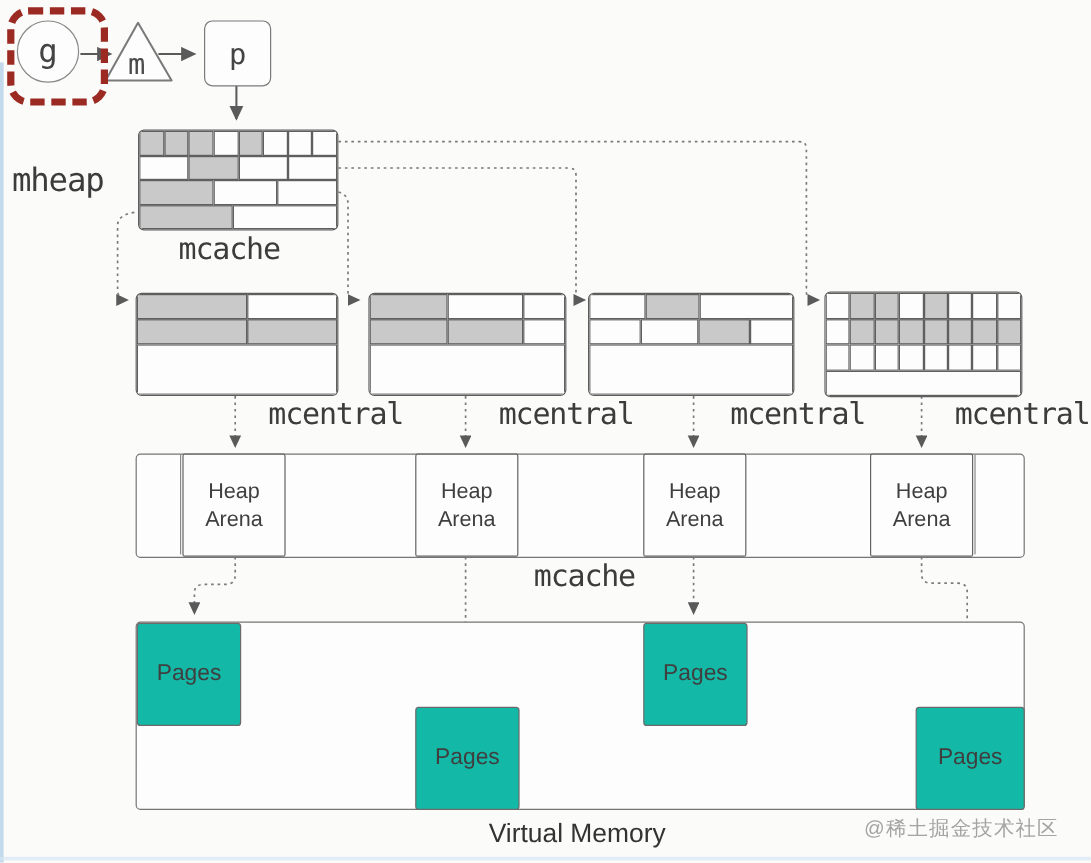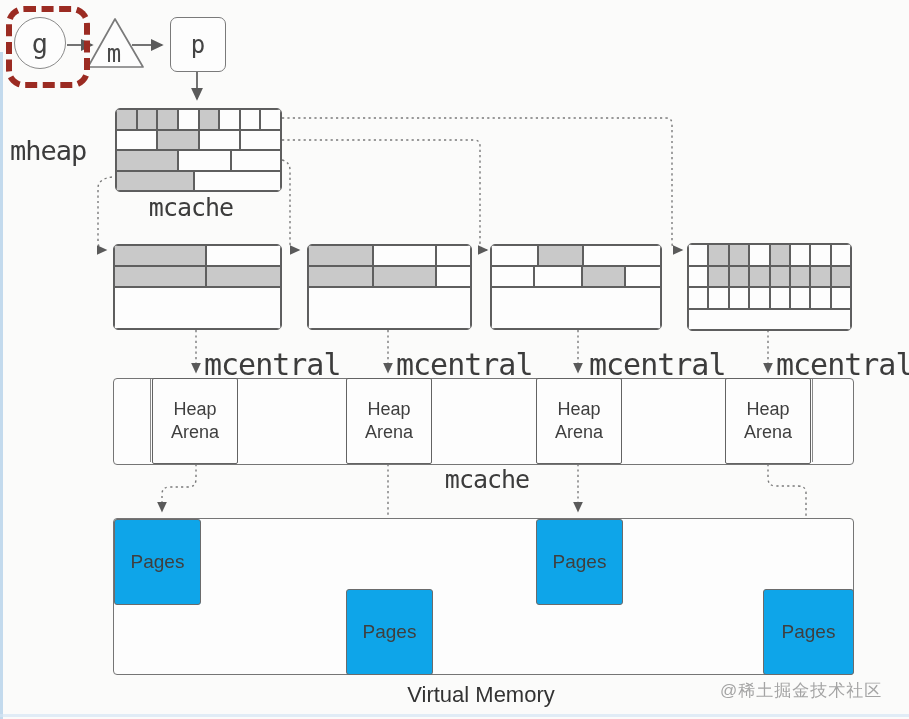--- a/index.html
+++ b/index.html
@@ -34,21 +34,21 @@
     left:96px;top:42px;width:36px;text-align:center;
     font-family:"DejaVu Sans Mono", monospace;color:#4a4a4a;font-size:24px;
   }
   
   .mono-label{
     font-family:"DejaVu Sans Mono", monospace;
     color:#3c3c3c;letter-spacing:-1px;line-height:1.1;
   }
   .lab-mspans{left:10px;top:136px;width:104px;font-size:27px;}
   .lab-mcache{left:141px;top:194px;width:100px;font-size:25px;text-align:center;}
-  .lab-mcentral{top:348px;width:132px;font-size:30px;}
+  .lab-mcentral{top:331px;width:132px;font-size:25px;text-align:right;}
   .lab-mheap{left:444px;top:466px;width:86px;font-size:25px;text-align:center;}
   
   .grid{
     display:flex;flex-direction:column;
     border:1.5px solid #5d5d5d;border-radius:5px;overflow:hidden;
     background:#fdfdfd;
   }
   .grid-row{display:flex;}
   .cell{border:1px solid #5f5f5f;background:#fdfdfd;}
   .cell.fill{background:var(--cell-gray,#c9c9c9);}
@@ -69,21 +69,21 @@
     display:flex;align-items:center;justify-content:center;text-align:center;
     font-size:18px;line-height:1.3;color:#3f3f3f;
   }
   
   .vm-box{
     left:113px;top:518px;width:739px;height:155px;
     border:1.6px solid #757575;border-radius:4px;background:#fdfdfd;
   }
   .pages-box{
     width:85px;height:84px;
-    border:1.6px solid #6b6b6b;border-radius:3px;background:#0ea5e9;
+    border:1.6px solid #6b6b6b;border-radius:3px;background:#14b8a6;
     display:flex;align-items:center;justify-content:center;
     font-size:19px;color:#3f3f3f;
   }
   .lab-vm{left:383px;top:682px;width:196px;font-size:22px;color:#333;text-align:center;}
   .watermark{left:720px;top:679px;width:178px;font-size:17px;color:#a4a4a4;letter-spacing:1px;}
   
   .edge-left{left:0;top:52px;width:3px;height:667px;background:#b9d3ea;opacity:.85;}
   .edge-bottom{left:0;top:714px;width:909px;height:3px;background:#d5e5f3;opacity:.7;}
   svg.overlay{position:absolute;left:0;top:0;pointer-events:none;}
 </style>

